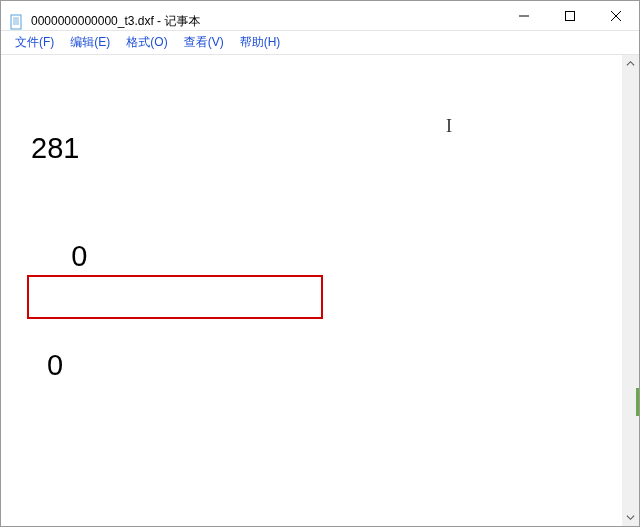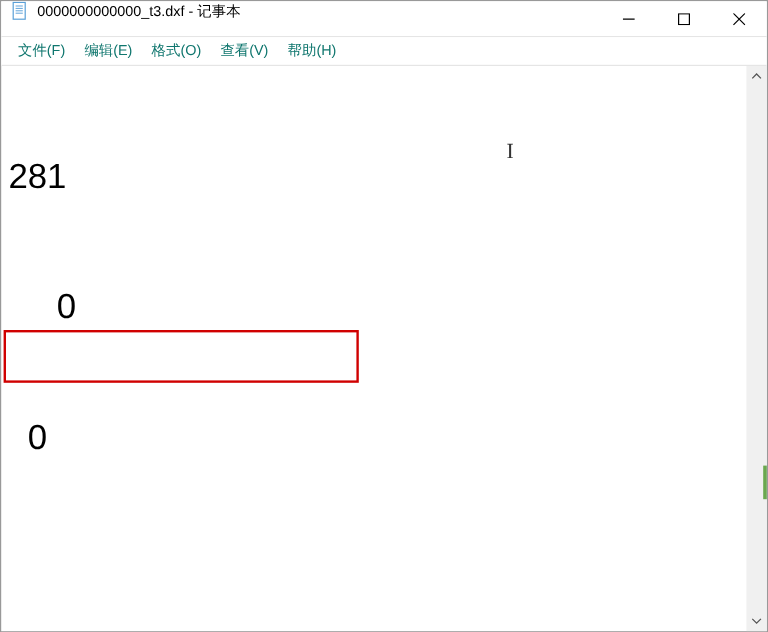--- a/index.html
+++ b/index.html
@@ -12,21 +12,21 @@
       height: 527px;
       font-family: "Microsoft YaHei", "Segoe UI", sans-serif;
       background: #fff;
       position: relative;
       overflow: hidden;
       border: 1px solid #999;
     }
     .titlebar {
       height: 30px;
       display: flex;
-      align-items: flex-start;
+      align-items: flex-end;
       padding: 0 0 0 8px;
       background: #fff;
       border-bottom: 1px solid #e5e5e5;
     }
     .app-icon {
       width: 16px;
       height: 16px;
       margin-right: 6px;
       flex-shrink: 0;
     }
@@ -57,26 +57,27 @@
       height: 24px;
       display: flex;
       align-items: center;
       padding: 0 6px;
       background: #fff;
       border-bottom: 1px solid #e5e5e5;
       font-size: 12px;
     }
     .menu-item {
       padding: 2px 8px;
-      color: #0f766e;
+      color: #1d4ed8;
     }
     .content-wrap {
       position: relative;
       height: calc(100% - 54px);
       display: flex;
+      margin-left: 24px;
     }
     .content {
       flex: 1;
       padding: 2px 4px 2px 6px;
       font-size: 29px;
       line-height: 1.25;
       color: #000;
       font-family: "Microsoft YaHei", sans-serif;
       white-space: pre;
       overflow: hidden;

